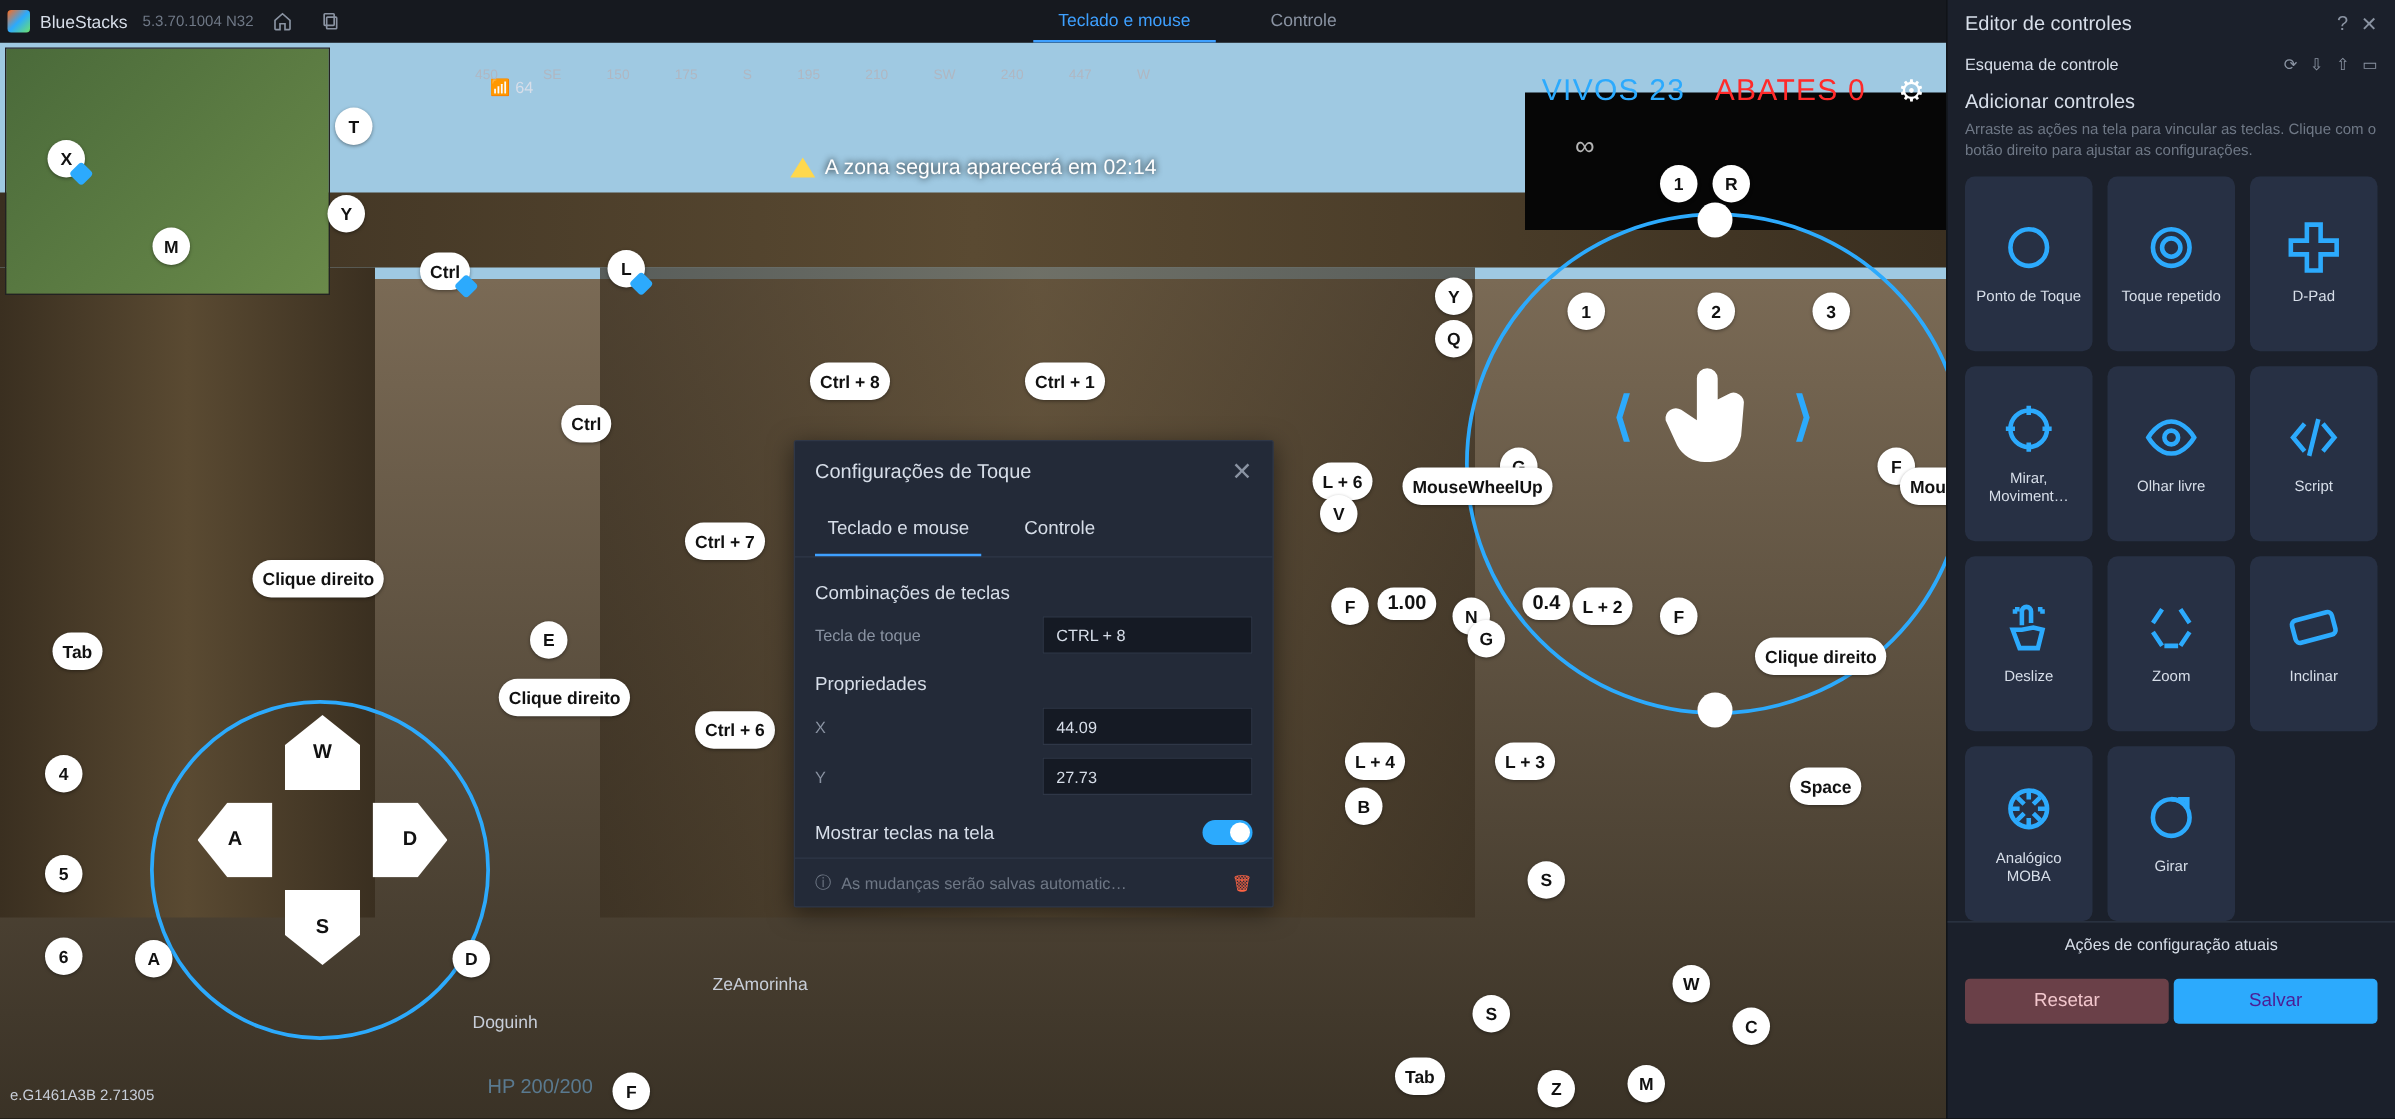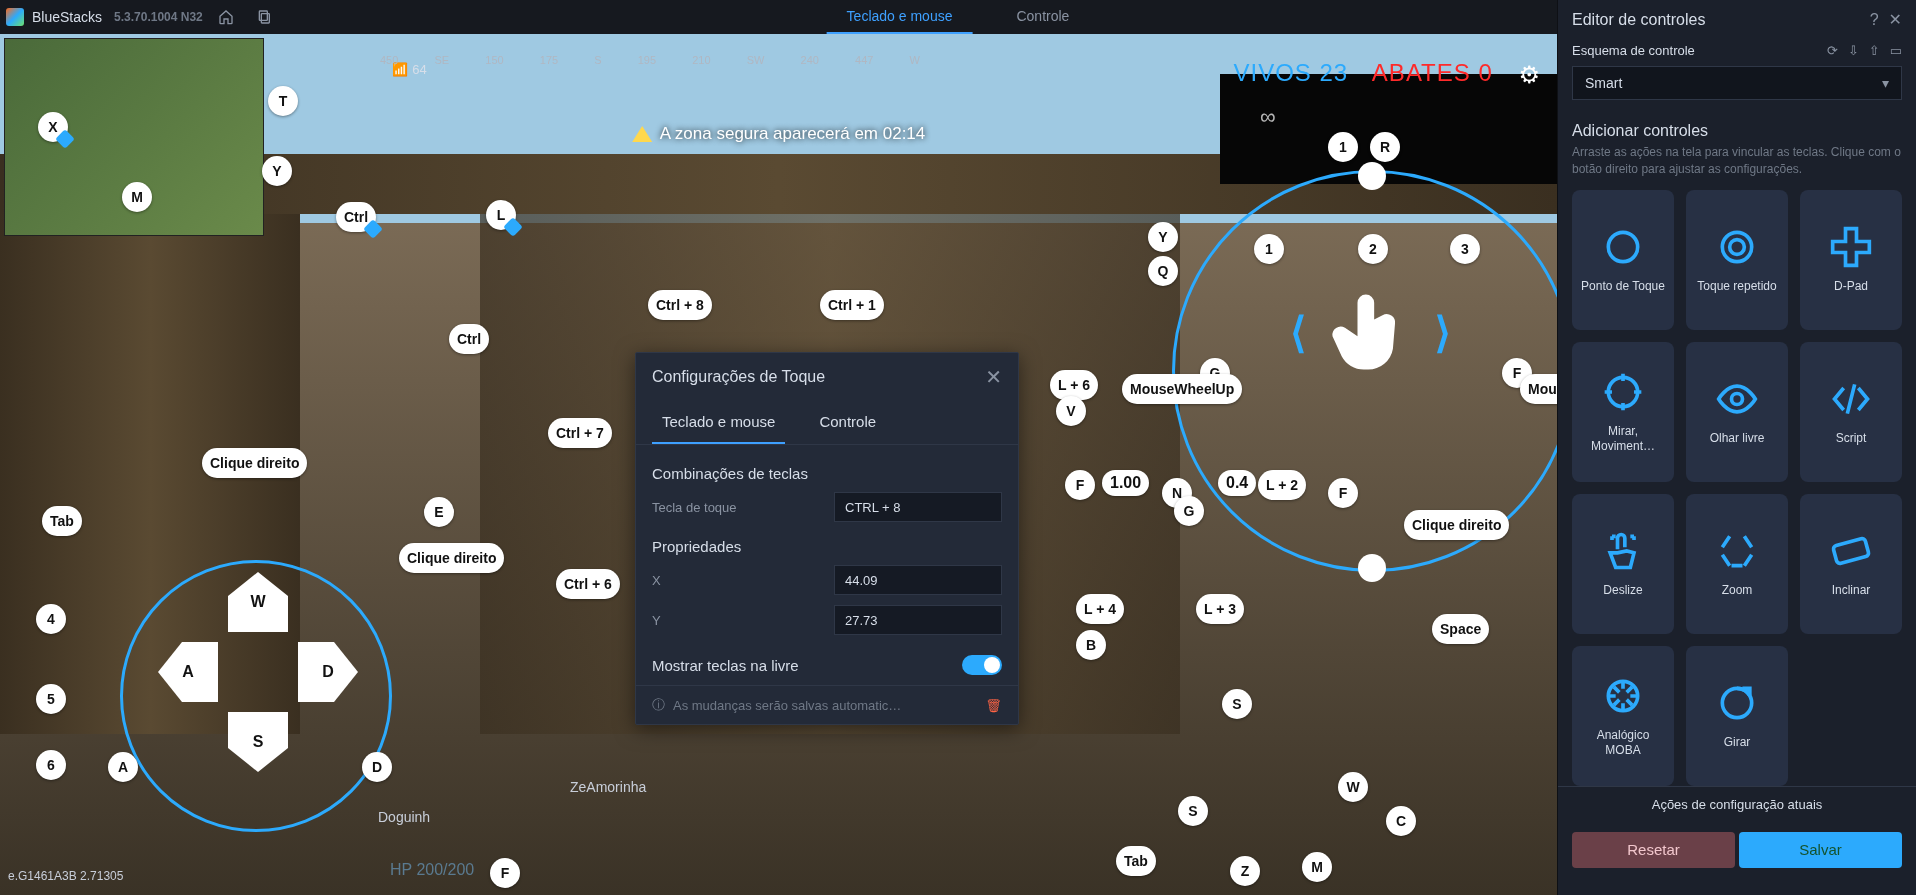--- a/index.html
+++ b/index.html
@@ -2,21 +2,21 @@
 <html><head>
 <meta charset="utf-8">
 <style>
 * { margin:0; padding:0; box-sizing:border-box; font-family:"Segoe UI",Arial,sans-serif; }
 body { width:1916px; height:895px; background:#0a0a0a; overflow:hidden; position:relative; color:#d7dee9; }
 
 
 .topbar { position:absolute; top:0; left:0; right:0; height:34px; background:#16191f; display:flex; align-items:center; padding:0 6px; gap:8px; z-index:50; }
 .bs-logo { width:18px; height:18px; border-radius:3px; background:linear-gradient(135deg,#ff6a1a 0%,#2caafd 50%,#6de26d 100%); }
 .bs-name { color:#d7dee9; font-size:14px; }
-.bs-ver  { color:#6f7886; font-size:12px; margin-left:4px;font-weight:bold; }
+.bs-ver  { color:#6f7886; font-size:12px; margin-left:4px; }
 .topbar .sp { flex:1; }
 .topbar-icon { width:30px; height:30px; display:flex; align-items:center; justify-content:center; color:#8a93a2; cursor:pointer; }
 .topbar-icon svg { width:16px; height:16px; stroke:currentColor; fill:none; stroke-width:2; }
 .tab-center { position:absolute; left:50%; transform:translateX(-50%); display:flex; gap:24px; height:34px; align-items:flex-end; }
 .center-tab { padding:0 20px 8px 20px; font-size:14px; color:#8a93a2; border-bottom:2px solid transparent; cursor:pointer; }
 .center-tab.active { color:#3ea0ff; border-bottom-color:#3ea0ff; }
 
 
 .viewport { position:absolute; top:34px; left:0; width:1557px; height:861px; overflow:hidden; background:linear-gradient(180deg,#9fc9e2 0%,#9fc9e2 22%,#7a6a55 22%,#3a3226 100%); }
 .hud-compass { position:absolute; top:20px; left:380px; width:540px; height:18px; color:#b0b7c2; font-size:11px; display:flex; justify-content:space-between; }
@@ -80,21 +80,21 @@
 .add-head{padding:14px 14px 2px 14px;font-size:16px;}
 .add-sub{padding:2px 14px 12px 14px;font-size:12px;color:#6f7886;line-height:1.4;}
 .grid{padding:0 14px;display:grid;grid-template-columns:repeat(3,1fr);gap:12px;overflow:auto;}
 .tile{height:140px;background:#273044;border-radius:8px;display:flex;flex-direction:column;align-items:center;justify-content:center;gap:10px;color:#d7dee9;cursor:grab;padding:6px;}
 .tile svg,.tile .ic{width:44px;height:44px;stroke:#2caafd;fill:none;stroke-width:2;}
 .tile .lbl{font-size:12px;text-align:center;line-height:1.2;}
 .actions-label{padding:10px 14px;font-size:13px;color:#d7dee9;text-align:center;border-top:1px solid #2f3747;}
 .panel-foot{display:flex;gap:4px;padding:10px 14px 14px 14px;}
 .btn{flex:1;height:36px;border-radius:4px;font-size:15px;display:flex;align-items:center;justify-content:center;cursor:pointer;}
 .btn-reset{background:#6a4048;color:#f2c7cd;}
-.btn-save{background:#2caafd;color:#14532d;}
+.btn-save{background:#2caafd;color:#4c1d95;}
 .infinity{position:absolute;color:#fff;font-size:22px;opacity:.7;}
 .wood{position:absolute;background:linear-gradient(90deg,#3a2f20,#5a4a32,#3a2f20);}
 </style>
 </head>
 <body>
 
 <div class="topbar">
   <div class="bs-logo"></div>
   <span class="bs-name">BlueStacks</span>
   <span class="bs-ver">5.3.70.1004  N32</span>
@@ -278,21 +278,21 @@
       <div class="sect-title">Propriedades</div>
       <div class="row">
         <span class="lbl">X</span>
         <input value="44.09" style="">
       </div>
       <div class="row">
         <span class="lbl">Y</span>
         <input value="27.73" style="">
       </div>
       <div class="row" style="margin-top:10px;">
-        <span class="lbl" style="color:#d7dee9;font-size:15px;">Mostrar teclas na livre</span>
+        <span class="lbl" style="color:#d7dee9;font-size:15px;">Mostrar teclas na tela</span>
         <div class="switch"></div>
       </div>
     </div>
     <div class="popup-foot">
       <span>ⓘ</span>
       <span>As mudanças serão salvas automatic…</span>
       <span class="trash">🗑</span>
     </div>
   </div>
 </div>
@@ -305,24 +305,20 @@
   </div>
   <div class="scheme-label">
     <span>Esquema de controle</span>
     <div class="scheme-icons">
       <span>⟳</span>
       <span>⇩</span>
       <span>⇧</span>
       <span>▭</span>
     </div>
   </div>
-  <div class="scheme-sel">
-    <span>Smart</span>
-    <span class="caret">▾</span>
-  </div>
   <div class="add-head">Adicionar controles</div>
   <div class="add-sub">Arraste as ações na tela para vincular as teclas. Clique com o botão direito para ajustar as configurações.</div>
 
   <div class="grid">
     <div class="tile">
         <svg viewBox="0 0 24 24">
           <circle cx="12" cy="12" r="8"></circle>
         </svg>
         <span class="lbl">Ponto de Toque</span>
       </div>

